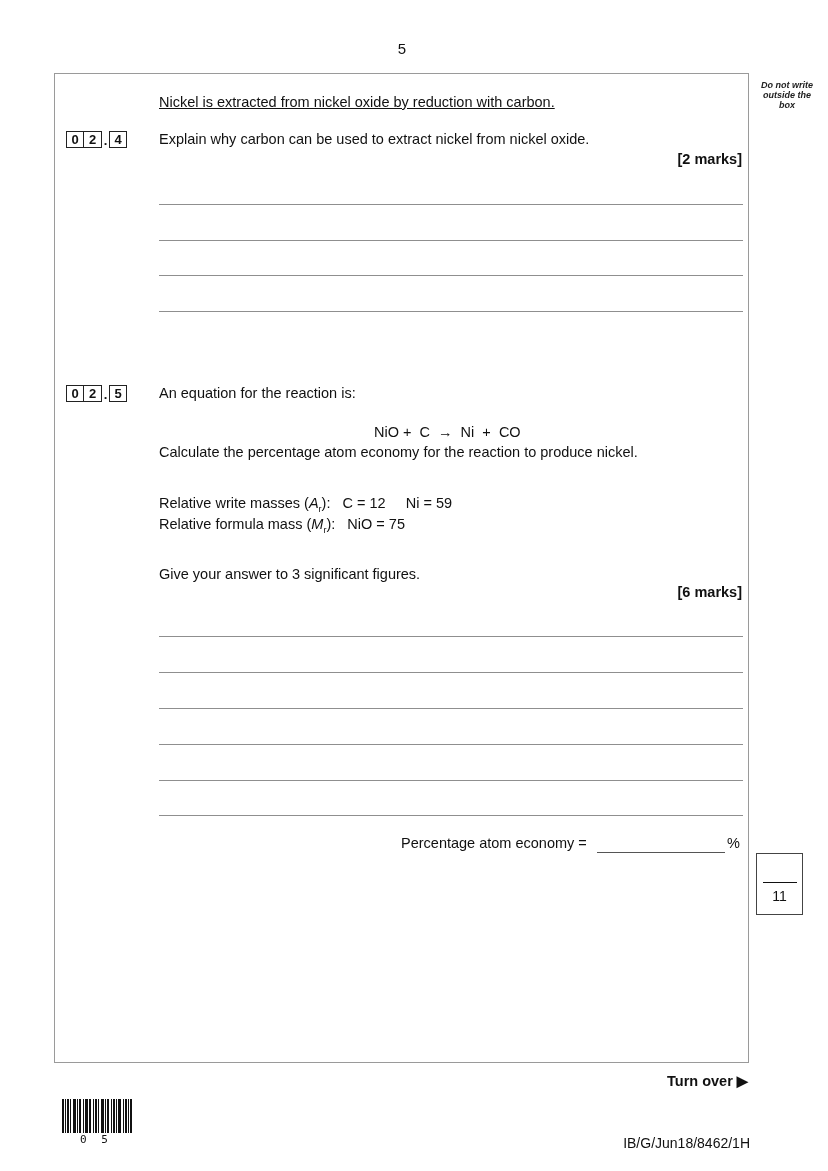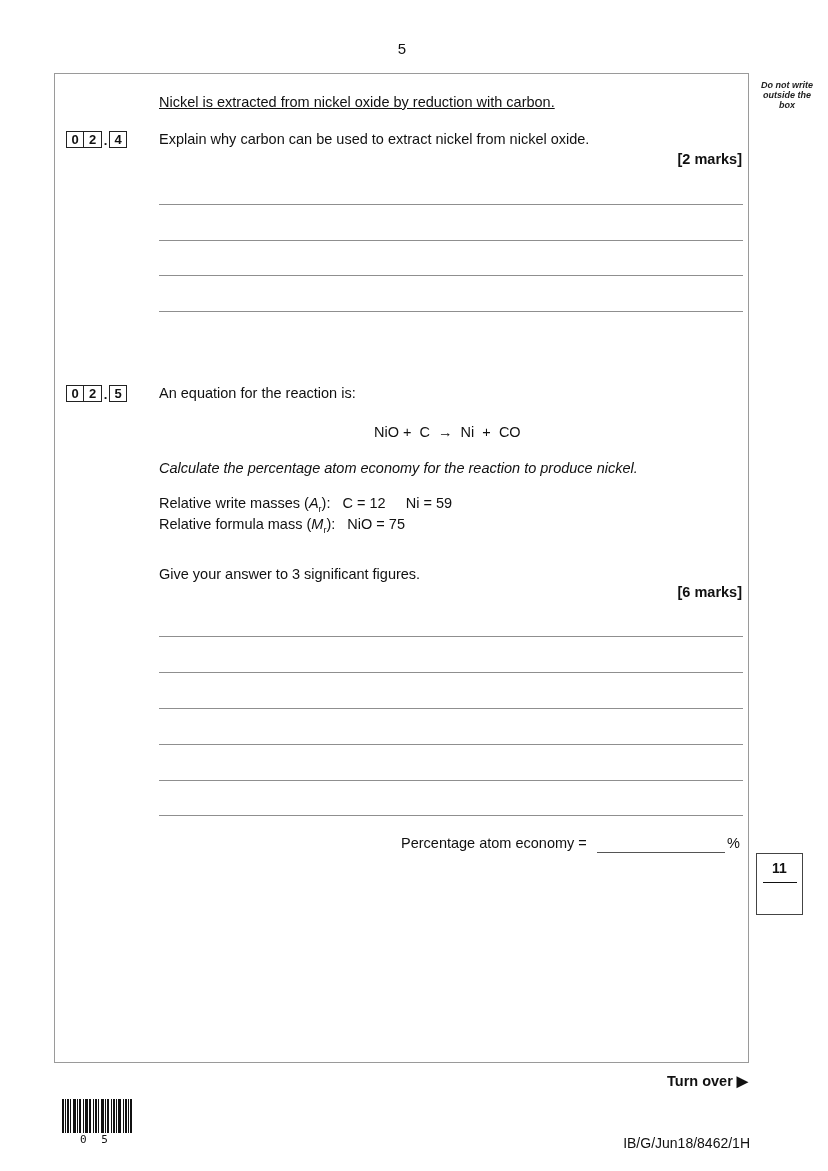--- a/index.html
+++ b/index.html
@@ -11,21 +11,21 @@
   .txt { font-size:14.5px; white-space:nowrap; }
   .marks { font-size:14.5px; font-weight:bold; right:86px; }
   .qnum { display:flex; align-items:flex-end; }
   .qnum .digit { width:18px; height:17px; border:1px solid #222; box-sizing:border-box; font-weight:bold; font-size:13px; text-align:center; line-height:15px; }
   .qnum .digit + .digit { border-left:none; }
   .qnum .dot { width:7px; font-weight:bold; font-size:13px; text-align:center; }
   .line { left:159px; width:584px; height:0; border-top:1px solid #8f8f8f; }
   .ans-line { left:597px; top:852px; width:128px; border-top:1px solid #555; }
   .score-box { left:756px; top:853px; width:47px; height:62px; border:1px solid #444; box-sizing:border-box; }
   .score-bar { left:763px; top:882px; width:34px; border-top:1px solid #111; }
-  .score-total { left:756px; top:860px; width:47px; text-align:center; font-weight:bold; font-size:14px; }
+  .score-total { left:756px; top:888px; width:47px; text-align:center; font-weight:normal; font-size:14px; }
   .turn-over { right:80px; top:1073px; font-weight:bold; font-size:14.5px; }
   .barcode { left:62px; top:1099px; width:76px; height:34px; display:flex; }
   .barcode span { display:block; height:100%; background:#111; }
   .barcode-num { left:80px; top:1133px; font-family:"DejaVu Sans Mono", monospace; font-size:11px; letter-spacing:4px; }
   .ref { right:78px; top:1135px; font-size:14px; }
   sub { font-size:9px; }
 </style>
 </head>
 <body>
 
@@ -50,21 +50,21 @@
 <div class="abs line" style="top:311px;"></div>
 
 <div class="abs qnum" style="left:66px; top:385px;">
   <div class="digit">0</div>
   <div class="digit">2</div>
   <div class="dot">.</div>
   <div class="digit" style="border-left:1px solid #222;">5</div>
 </div>
 <div class="abs txt" style="left:159px; top:385px;">An equation for the reaction is:</div>
 <div class="abs txt" style="left:374px; top:424px; white-space:pre;">NiO +  C  →  Ni  +  CO</div>
-<div class="abs txt" style="left:159px; top:460px;font-style:italic;">Calculate the percentage atom economy for the reaction to produce nickel.</div>
+<div class="abs txt" style="left:159px; top:444px;">Calculate the percentage atom economy for the reaction to produce nickel.</div>
 
 <div class="abs txt" style="left:159px; top:495px; white-space:pre;"><span>Relative write masses (</span><i>A</i><sub>r</sub><span>):   C = 12     Ni = 59</span></div>
 
 <div class="abs txt" style="left:159px; top:516px; white-space:pre;"><span>Relative formula mass (</span><i>M</i><sub>r</sub><span>):   NiO = 75</span></div>
 
 <div class="abs txt" style="left:159px; top:566px;">Give your answer to 3 significant figures.</div>
 <div class="abs marks" style="top:584px;">[6 marks]</div>
 
 <div class="abs line" style="top:636px;"></div>
 <div class="abs line" style="top:672px;"></div>

